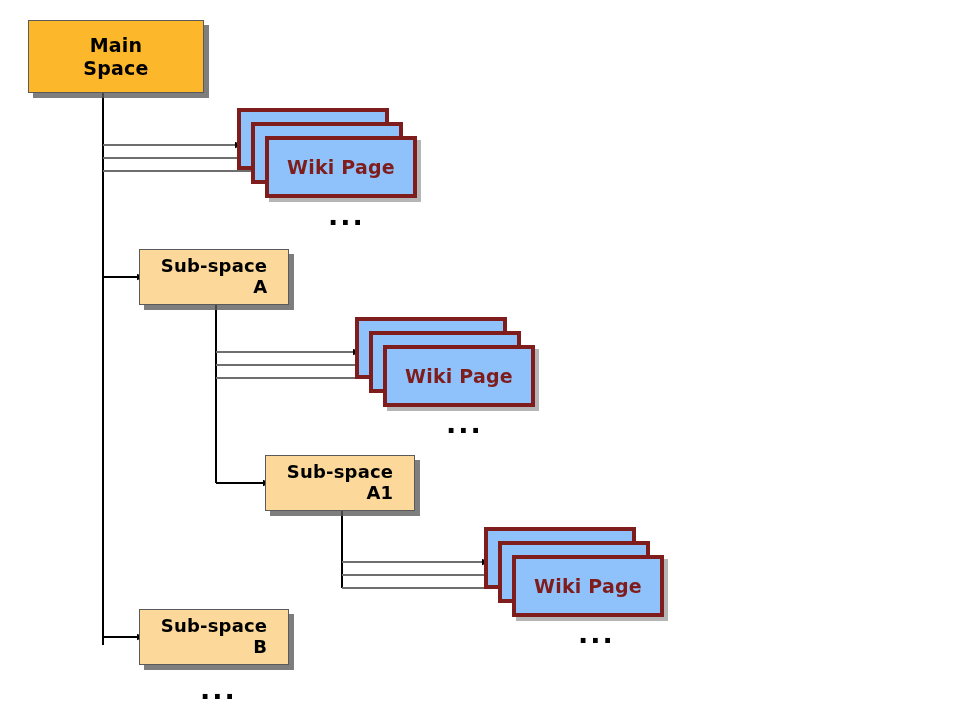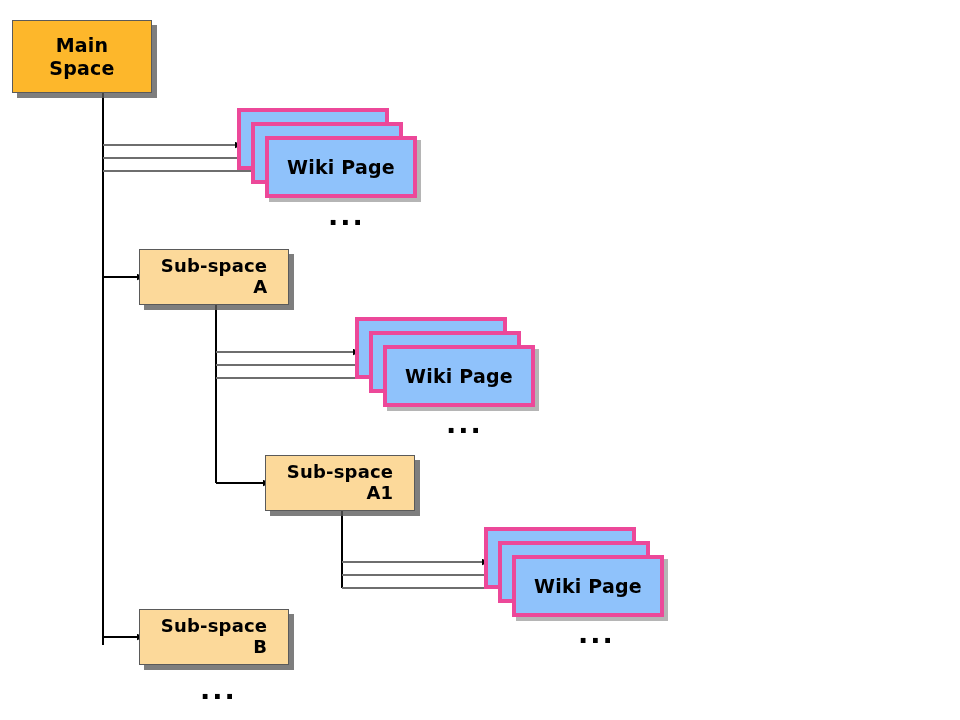--- a/index.html
+++ b/index.html
@@ -61,27 +61,27 @@
 
   
   .stack {
     position: absolute;
     z-index: 5;
   }
   .card {
     position: absolute;
     box-sizing: border-box;
     background: #8fc2fb;
-    border: 4px solid #ec4899;
+    border: 4px solid #7f1d1d;
     display: flex;
     align-items: center;
     justify-content: center;
     font-size: 19px;
     font-weight: bold;
-    color: #000000;
+    color: #7f1d1d;
     letter-spacing: 0.2px;
   }
   .card.back2 { left: 0px;  top: 0px;  }
   .card.back1 { left: 14px; top: 14px; }
   .card.front {
     left: 28px;
     top: 28px;
     box-shadow: 4px 4px 0 0 rgba(120,120,120,0.55);
   }
 
@@ -144,21 +144,21 @@
       <line x1="342" y1="511" x2="342" y2="588" stroke="#000000" stroke-width="2"></line>
     </g>
 
     <g>
       <line x1="342" y1="562" x2="490" y2="562" stroke="#6e6e6e" stroke-width="2" marker-end="url(#arrow-dark)"></line>
       <line x1="342" y1="575" x2="504" y2="575" stroke="#6e6e6e" stroke-width="2" marker-end="url(#arrow-dark)"></line>
       <line x1="342" y1="588" x2="518" y2="588" stroke="#6e6e6e" stroke-width="2" marker-end="url(#arrow-dark)"></line>
     </g>
   </svg>
 
-  <div class="node space-node space-main" style="left: 12px; top: 20px; width: 140px; height: 73px;">Main
+  <div class="node space-node space-main" style="left: 28px; top: 20px; width: 176px; height: 73px;">Main
 Space</div>
 
   <div class="node space-node space-sub" style="left: 139px; top: 249px; width: 150px; height: 56px;">Sub-space
 A</div>
 
   <div class="node space-node space-sub" style="left: 265px; top: 455px; width: 150px; height: 56px;">Sub-space
 A1</div>
 
   <div class="node space-node space-sub" style="left: 139px; top: 609px; width: 150px; height: 56px;">Sub-space
 B</div>

